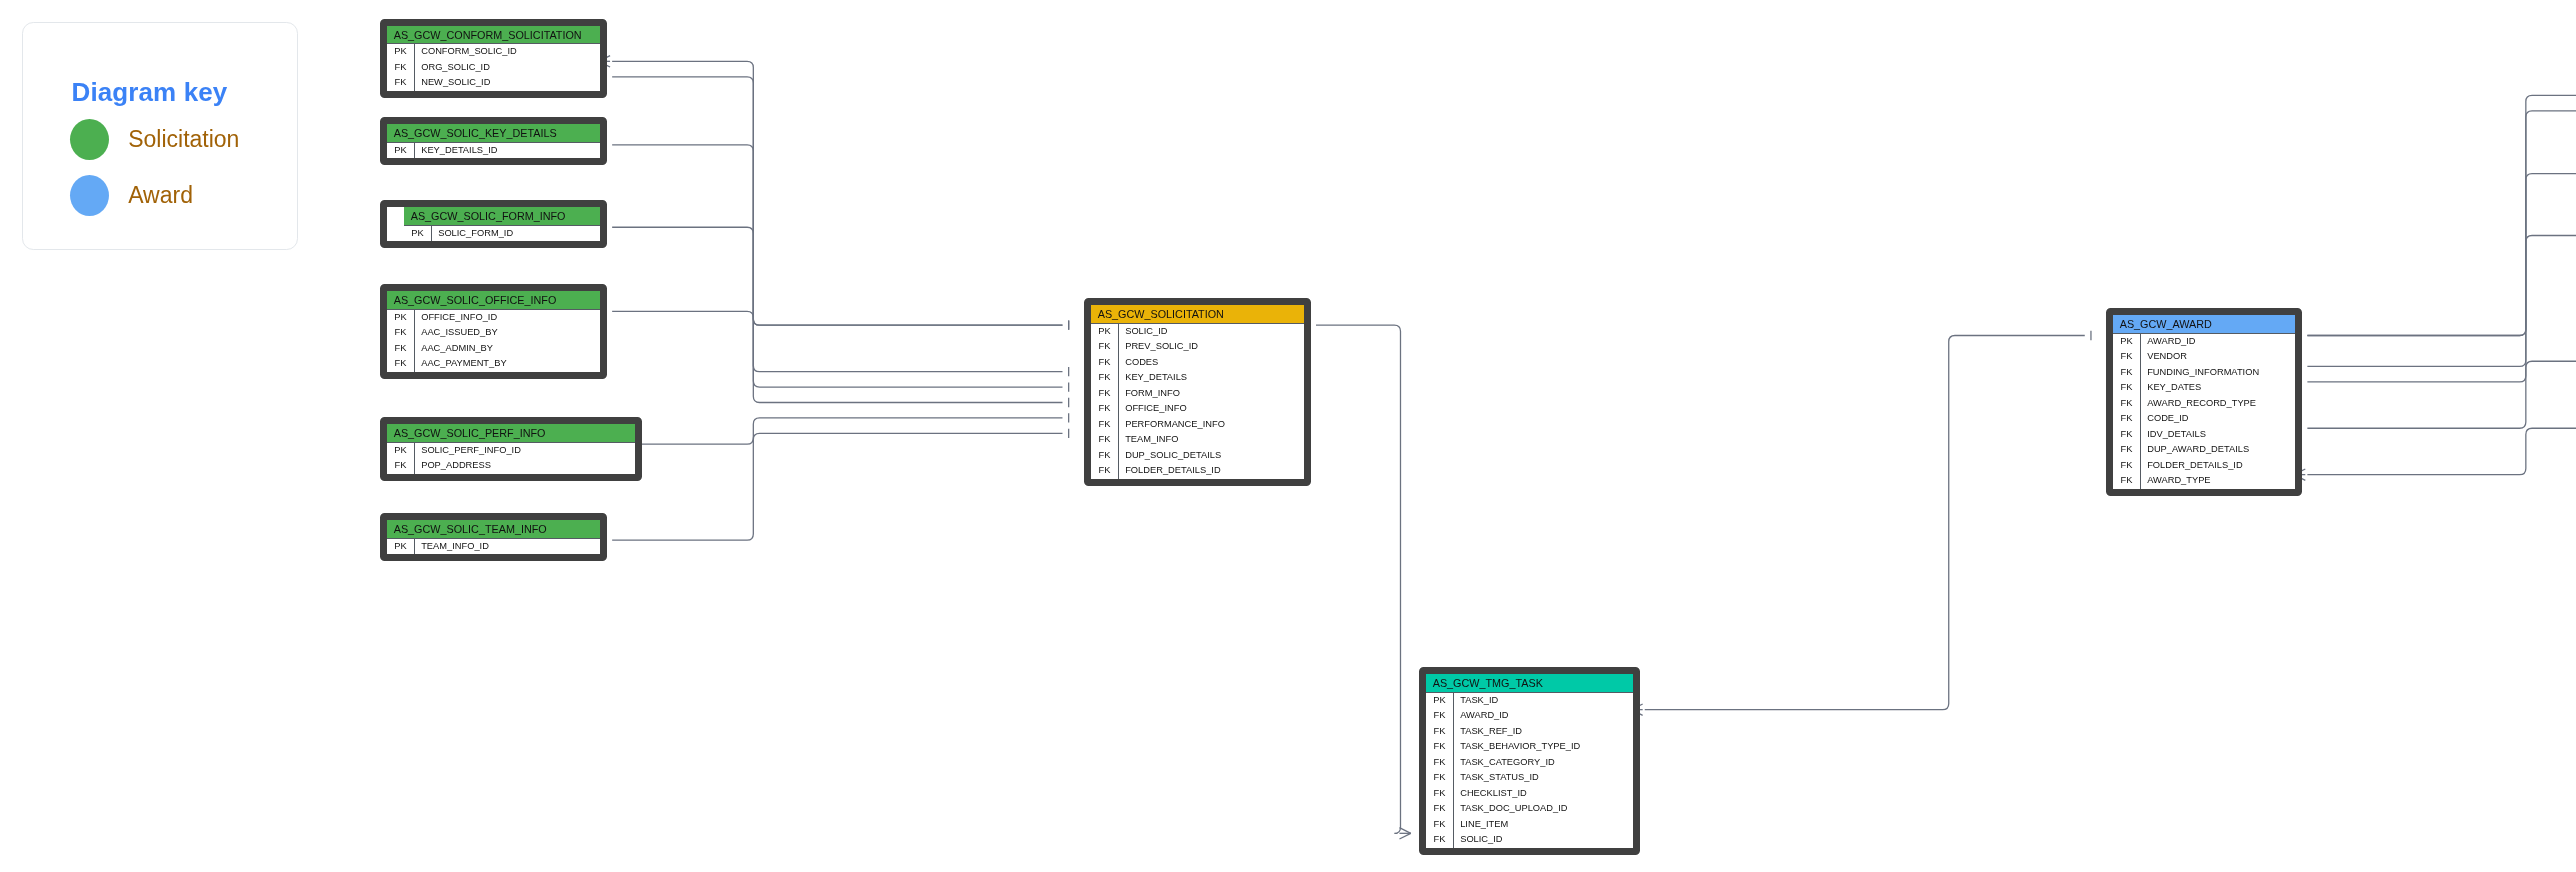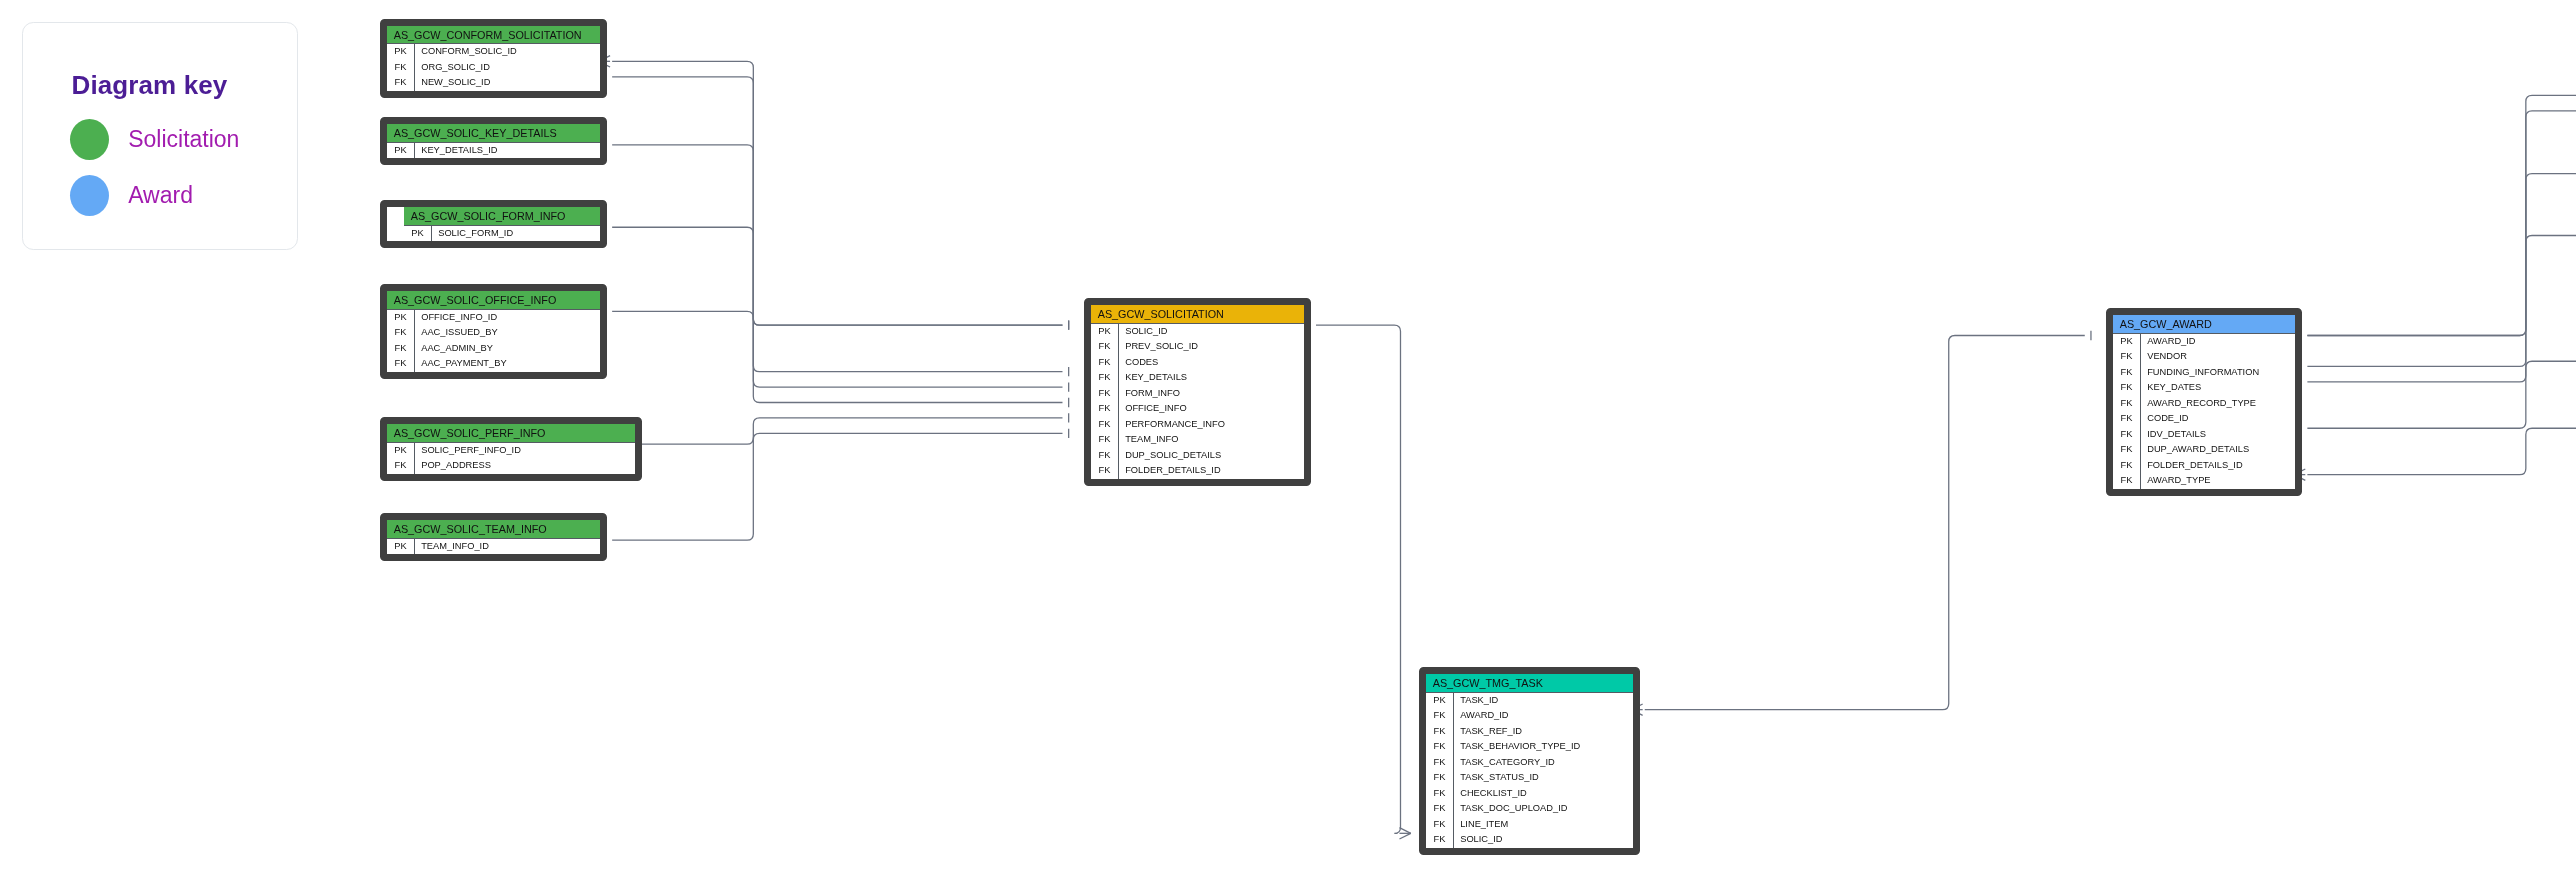--- a/index.html
+++ b/index.html
@@ -39,45 +39,45 @@
     height: 228px;
     box-sizing: border-box;
     background: #ffffff;
     border: 1.5px solid #e3e7eb;
     border-radius: 11.3px;
     z-index: 3;
   }
   .legend-title {
     position: absolute;
     left: 49px;
-    top: 47px;
+    top: 54px;
     font-size: 26px;
     font-weight: bold;
-    color: #4c1d95;
+    color: #3b82f6;
     letter-spacing: 0.1px;
     white-space: nowrap;
   }
   .legend-row {
     position: absolute;
     left: 47px;
     display: flex;
     align-items: center;
   }
   .legend-row-0 { top: 96px; }
   .legend-row-1 { top: 152px; }
   .legend-swatch {
     width: 39px;
     height: 41px;
     border-radius: 50%;
     flex: 0 0 auto;
   }
   .legend-label {
     margin-left: 19.6px;
     font-size: 23px;
-    color: #a21caf;
+    color: #a16207;
     white-space: nowrap;
   }
   
   .entity {
     position: absolute;
     box-sizing: border-box;
     background: #ffffff;
     border: 7px solid #404040;
     border-radius: 4.6px;
     z-index: 2;

